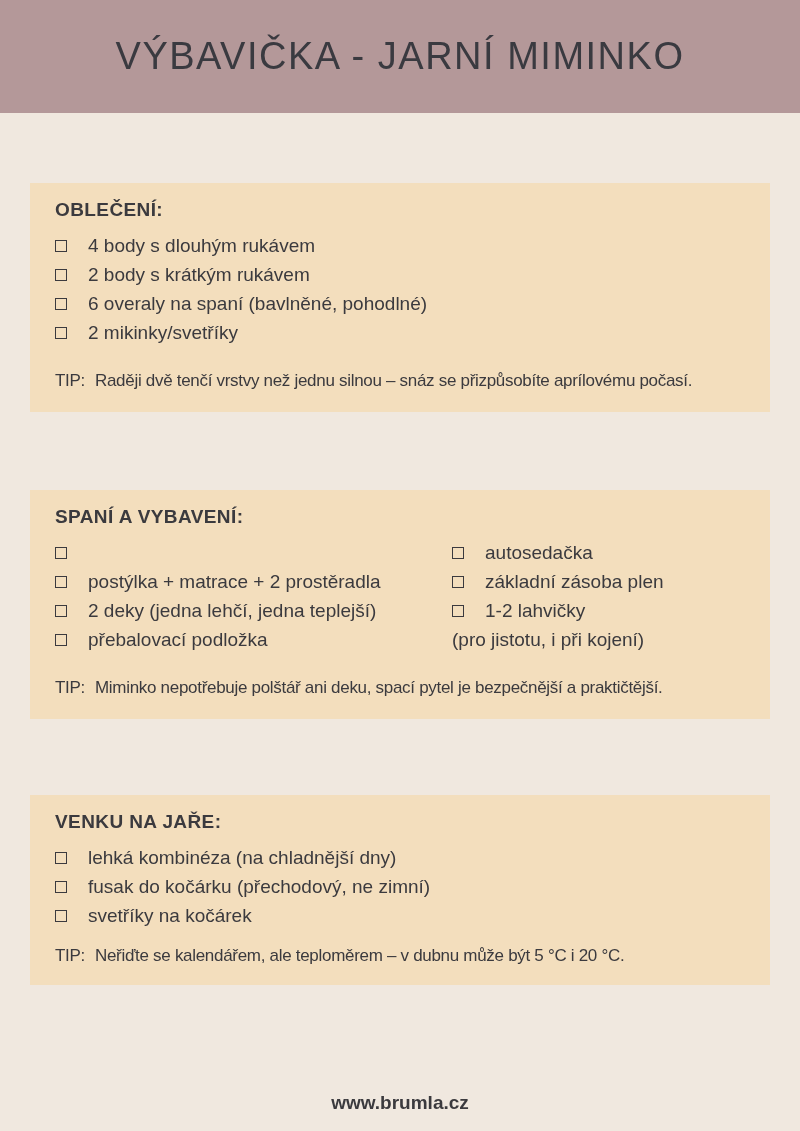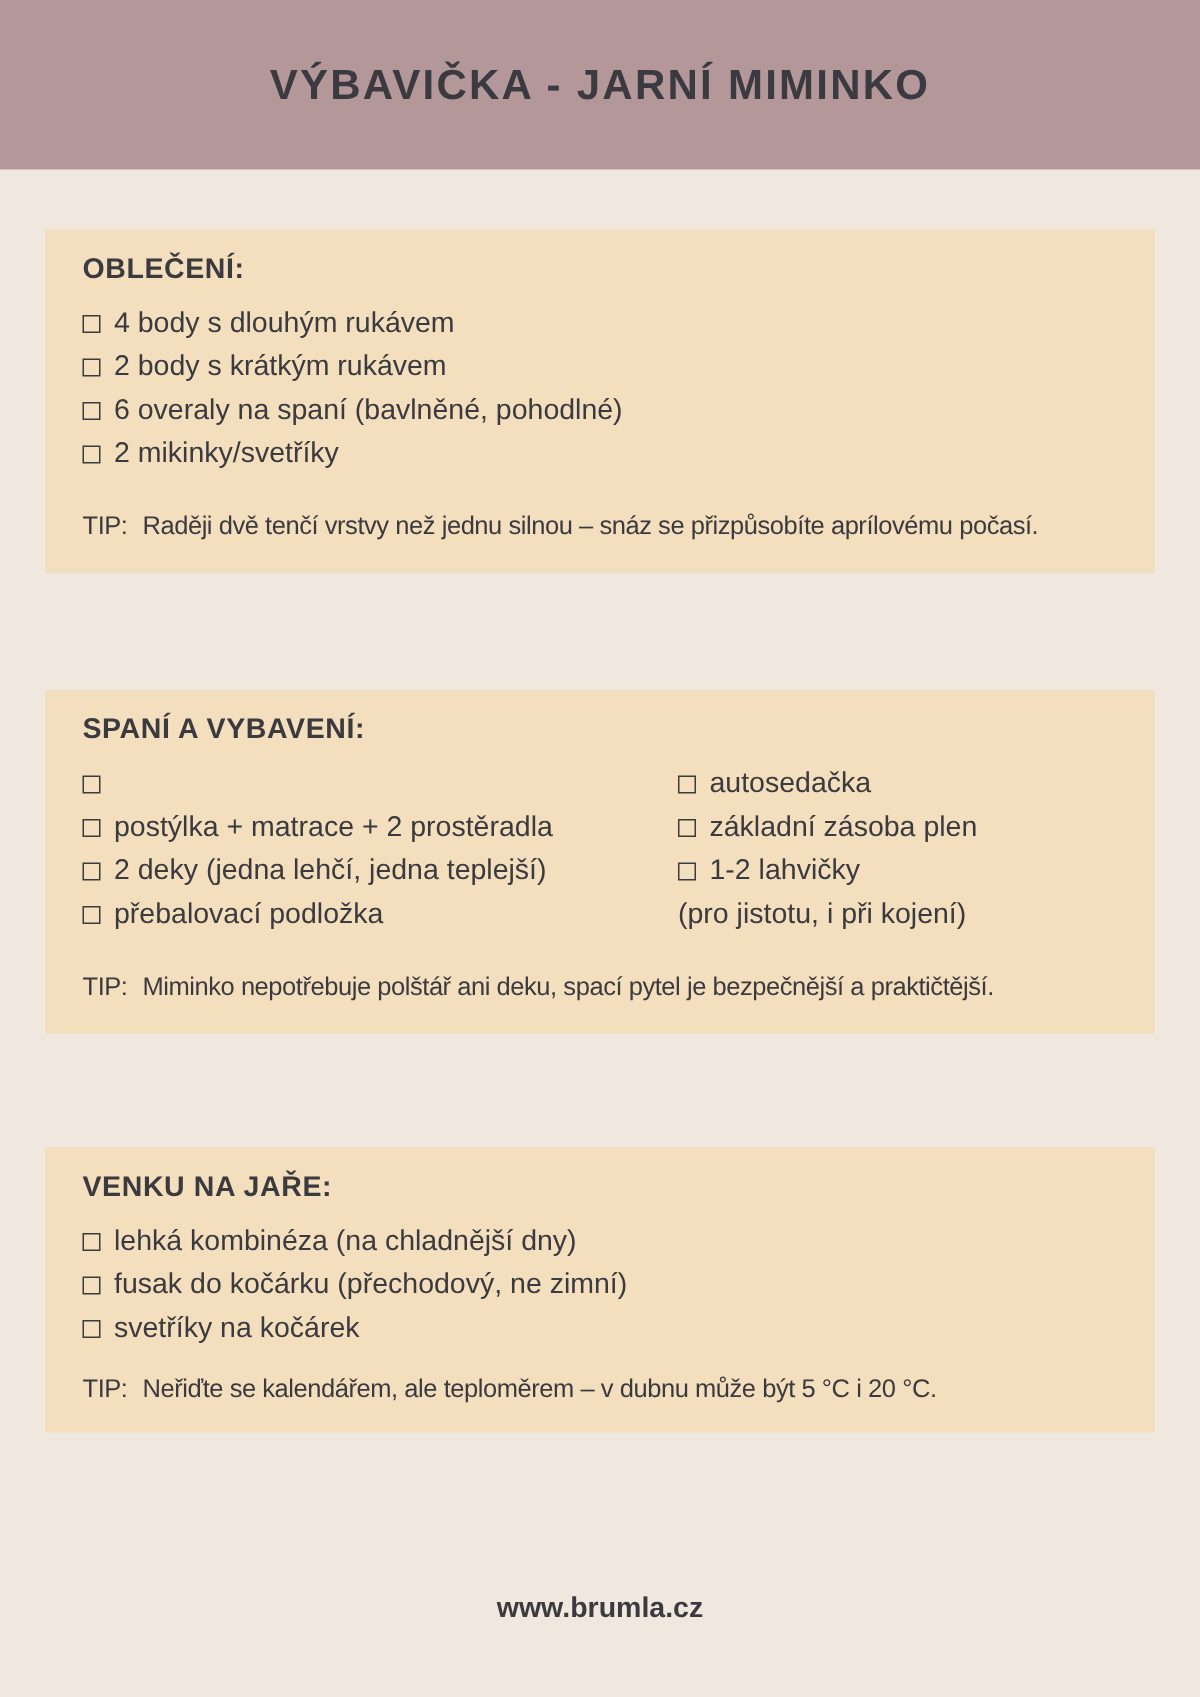--- a/index.html
+++ b/index.html
@@ -18,51 +18,52 @@
     color:var(--text,#3b3a3e);
     overflow:hidden;
     position:relative;
   }
   .hdr{
     height:113px;
     background:var(--header-bg,#b49899);
     display:flex;align-items:center;justify-content:center;
   }
   .hdr h1{
-    font-size:28px;
-    font-weight:bold;
+    font-size:38px;
+    font-weight:normal;
     letter-spacing:1.5px;
     color:var(--title-text,#3a3a40);
     white-space:nowrap;
   }
   .card{
     margin:0 30px;
     background:var(--card-bg,#f3debd);
     padding:15px 25px 18px 25px;
   }
-  .card-1{margin-top:40px}
+  .card-1{margin-top:70px}
   .card-2{margin-top:78px}
   .card-3{margin-top:76px;padding-bottom:16px}
   .card h2{
     font-size:19px;
     font-weight:bold;
     line-height:24px;
     letter-spacing:.4px;
     margin-bottom:9px;
     color:var(--text,#3b3a3e);
   }
   .cols{display:flex;align-items:flex-start}
   .col{list-style:none}
   .col-l{width:397px;flex:none}
   .col-r{flex:1;min-width:0}
   .row{
     display:flex;align-items:center;
     line-height:29px;height:29px;
     font-size:19px;
     white-space:nowrap;
+    gap:12px;
   }
   .cb{
     display:inline-block;flex:none;
     width:12px;height:12px;
     border:1.5px solid var(--text,#3b3a3e);
     background:transparent;
     margin-right:9px;
   }
   .row.note .lbl{margin-left:0}
   .tip{

